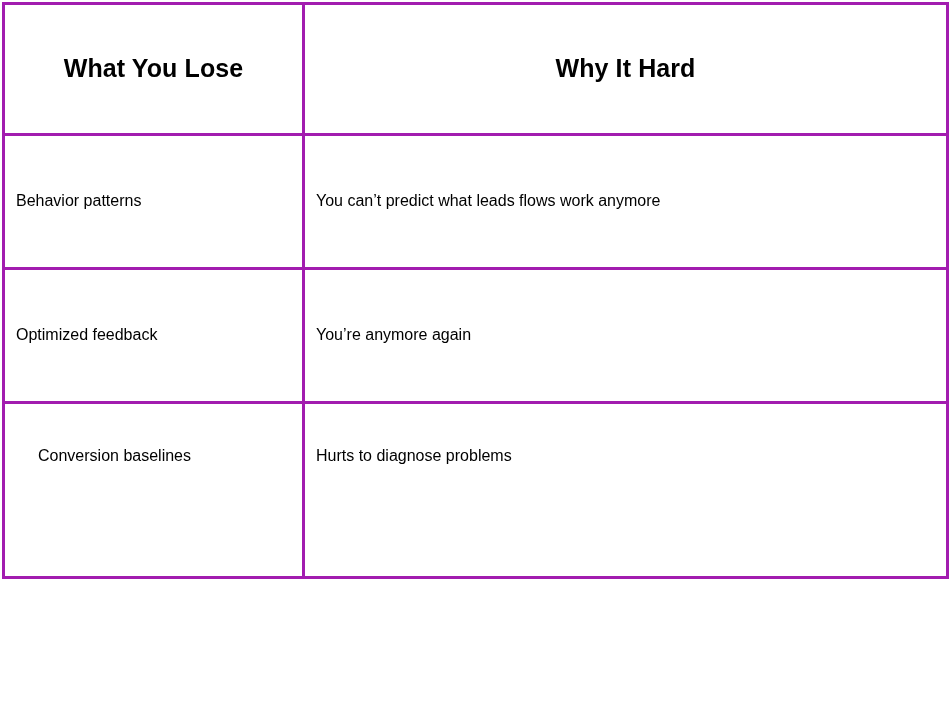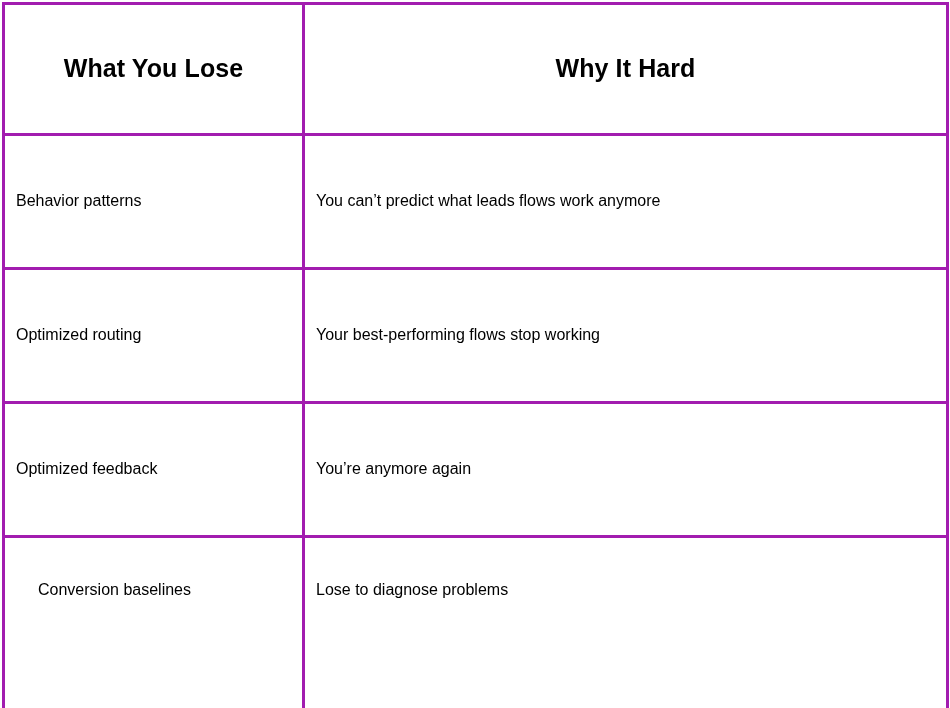--- a/index.html
+++ b/index.html
@@ -115,43 +115,35 @@
 
       <tr class="data-row">
         <td class="cell-lose">
           <span class="cell-text">Behavior patterns</span>
         </td>
         <td class="cell-hurts">
           <span class="cell-text">You can’t predict what leads flows work anymore</span>
         </td>
       </tr>
 
-      <tr class="data-row">
-        <td class="cell-lose">
-          <span class="cell-text">Optimized routing</span>
-        </td>
-        <td class="cell-hurts">
-          <span class="cell-text">Your best-performing flows stop working</span>
-        </td>
-      </tr>
 
       <tr class="data-row">
         <td class="cell-lose">
           <span class="cell-text">Optimized feedback</span>
         </td>
         <td class="cell-hurts">
           <span class="cell-text">You’re anymore again</span>
         </td>
       </tr>
 
       <tr class="data-row row-tall">
         <td class="cell-lose">
           <span class="cell-text">Conversion baselines</span>
         </td>
         <td class="cell-hurts">
-          <span class="cell-text">Lose to diagnose problems</span>
+          <span class="cell-text">Hurts to diagnose problems</span>
         </td>
       </tr>
 
     </tbody>
   </table>
 
 </div>
 
 </body></html>

